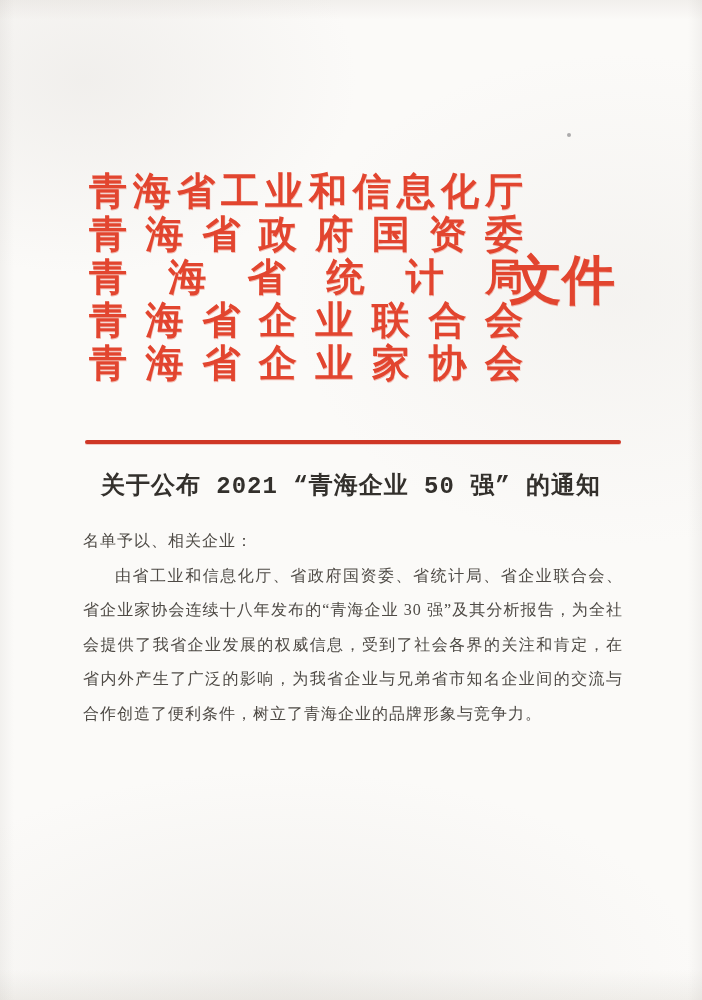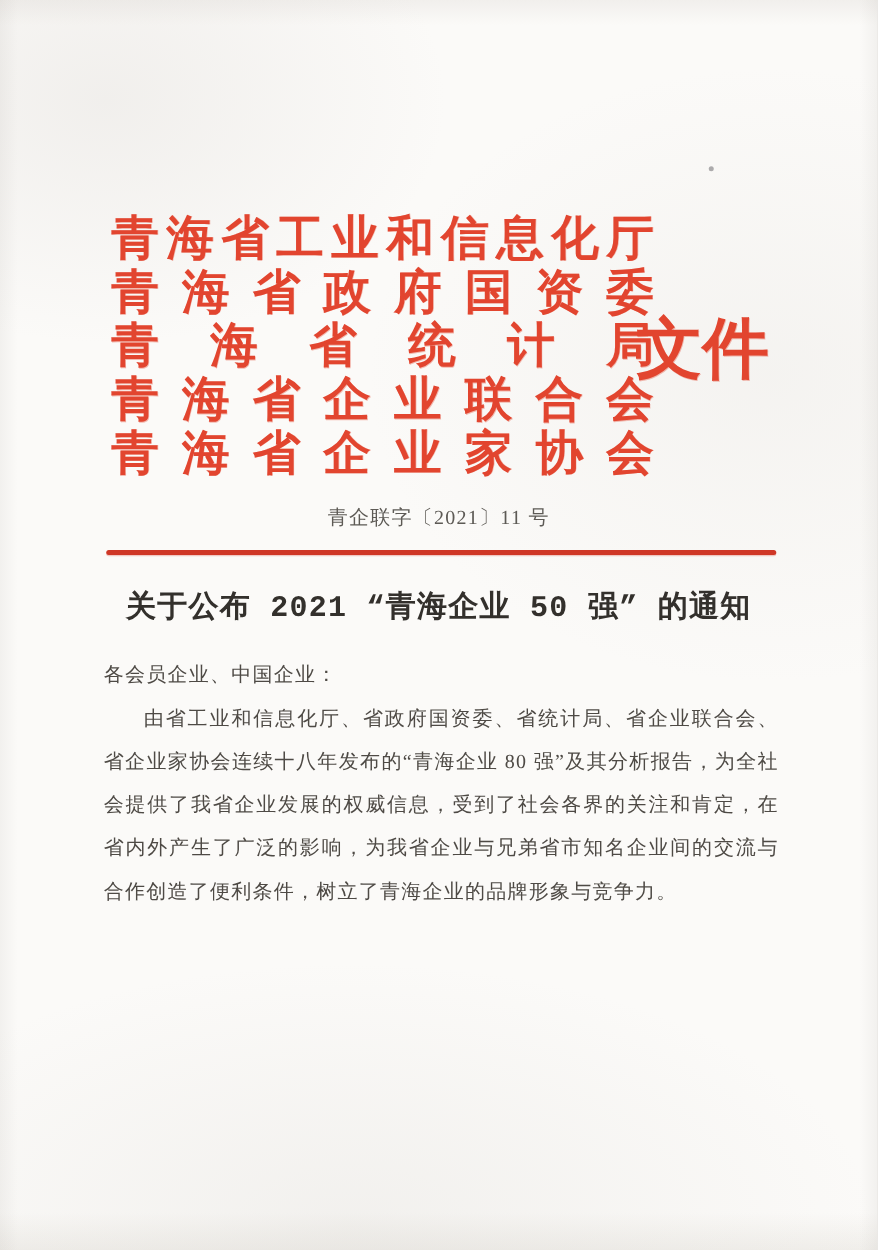--- a/index.html
+++ b/index.html
@@ -187,26 +187,25 @@
           <span>企</span>
           <span>业</span>
           <span>家</span>
           <span>协</span>
           <span>会</span>
         </div>
     </div>
     <div class="lh-suffix">文件</div>
   </div>
 
-  <div class="doc-number">青企联字〔2021〕11 号</div>
 
   <div class="red-rule"></div>
 
   <h1 class="title">关于公布 2021 “青海企业 50 强” 的通知</h1>
 
   <div class="body-text">
-    <p class="salutation">各会员企业、中国企业：</p>
-    <p class="para">由省工业和信息化厅、省政府国资委、省统计局、省企业联合会、省企业家协会连续十八年发布的“青海企业 80 强”及其分析报告，为全社会提供了我省企业发展的权威信息，受到了社会各界的关注和肯定，在省内外产生了广泛的影响，为我省企业与兄弟省市知名企业间的交流与合作创造了便利条件，树立了青海企业的品牌形象与竞争力。</p>
+    <p class="salutation">名单予以、相关企业：</p>
+    <p class="para">由省工业和信息化厅、省政府国资委、省统计局、省企业联合会、省企业家协会连续十八年发布的“青海企业 30 强”及其分析报告，为全社会提供了我省企业发展的权威信息，受到了社会各界的关注和肯定，在省内外产生了广泛的影响，为我省企业与兄弟省市知名企业间的交流与合作创造了便利条件，树立了青海企业的品牌形象与竞争力。</p>
   </div>
 
   <div class="speck"></div>
 
 </div>
 
 </body></html>

